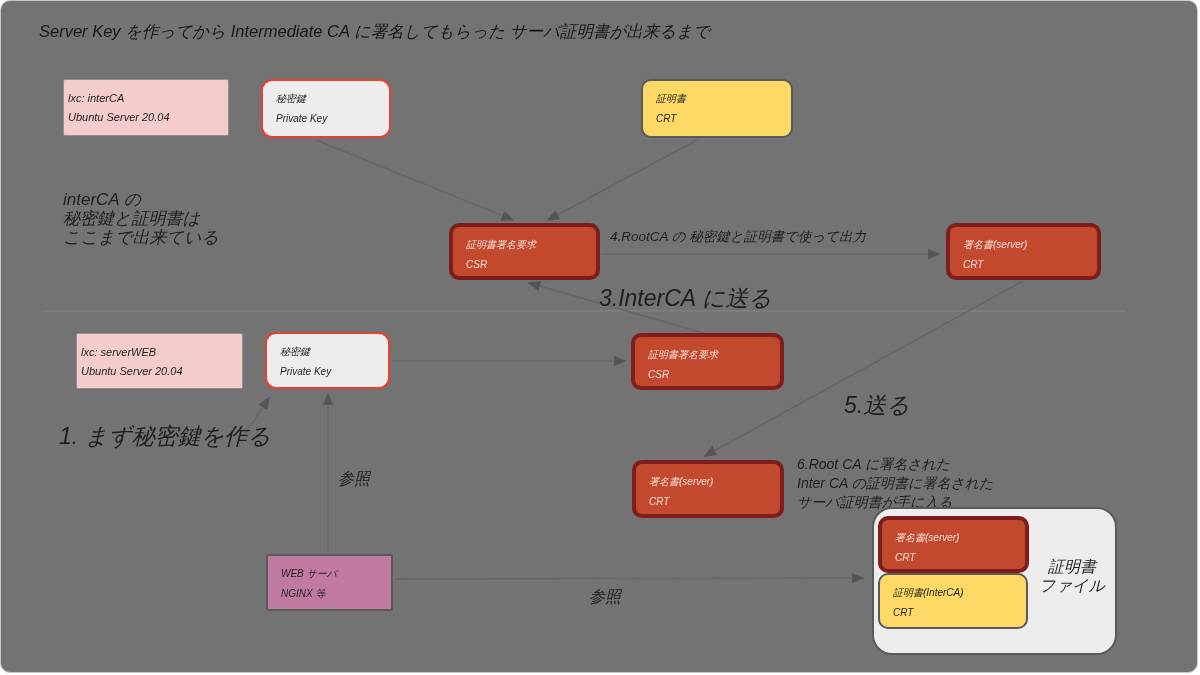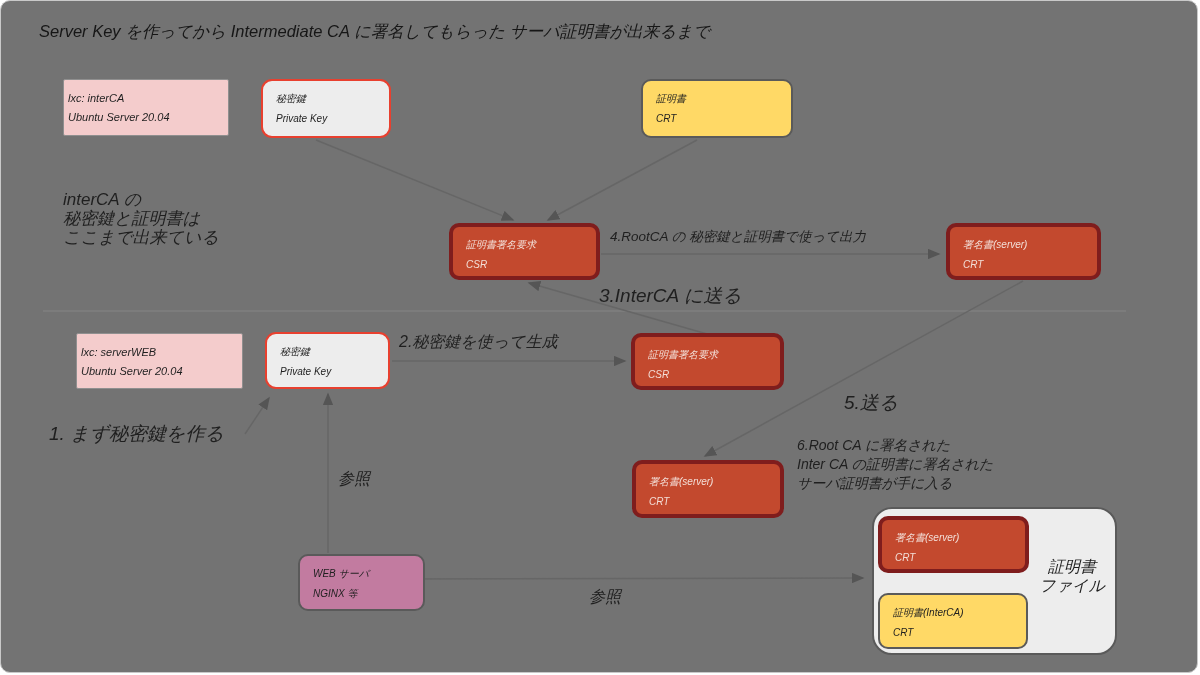--- a/index.html
+++ b/index.html
@@ -8,28 +8,28 @@
           border:1px solid #c9c9c9;border-radius:10px;overflow:hidden;box-sizing:border-box;font-style:italic;}
   .abs{position:absolute;}
   #wires{position:absolute;left:0;top:0;width:1200px;height:675px;pointer-events:none;}
   .box{position:absolute;box-sizing:border-box;font-size:10px;line-height:20px;
        padding:8px 13px;white-space:nowrap;}
   .box .ln{display:block;}
   .host{background:#f4cccc;border:1px solid #8f8f8f;border-radius:2px;padding:9px 4px;font-size:11px;line-height:19px;}
   .keybox{background:#ededed;border:2px solid #e8402f;border-radius:11px;}
   .redbox{background:#c3492e;border:4px solid #7f1d1d;border-radius:10px;color:#f3ded7;}
   .yellowbox{background:#ffd966;border:2px solid #5a5a5a;border-radius:10px;}
-  .purplebox{background:#c27ba0;border:2px solid #5a5a5a;border-radius:10px;margin-left:32px;}
+  .purplebox{background:#c27ba0;border:2px solid #5a5a5a;border-radius:2px;}
   .containerbox{background:#ededed;border:2px solid #5a5a5a;border-radius:20px;}
   .lbl{position:absolute;white-space:nowrap;}
   .title{font-size:16.5px;color:#161616;}
   .note{font-size:17px;line-height:19px;white-space:pre-line;margin-top:31px;}
   .small{font-size:13.5px;}
   .mid{font-size:16px;}
-  .big{font-size:19px;}
+  .big{font-size:23px;}
   .note6{font-size:14px;line-height:19px;white-space:pre-line;}
   .cfl{font-size:16px;line-height:19px;text-align:center;white-space:pre-line;}
 </style>
 </head>
 <body>
 
 <div id="canvas">
 
   <svg id="wires" viewBox="0 0 1200 675">
     <defs>
@@ -96,57 +96,56 @@
   <div class="box host" style="left:60px;top:332px;width:167px;height:56px;margin-left:15px;">
     <span class="ln">lxc: serverWEB</span>
     <span class="ln">Ubuntu Server 20.04</span>
   </div>
 
   <div class="box keybox" style="left:264px;top:331px;width:125px;height:57px;">
     <span class="ln">秘密鍵</span>
     <span class="ln">Private Key</span>
   </div>
 
-  <div class="lbl mid" style="left:398px;top:331px;">2.秘密鍵を使って生成</div>
 
   <div class="box redbox" style="left:630px;top:332px;width:153px;height:57px;">
     <span class="ln">証明書署名要求</span>
     <span class="ln">CSR</span>
   </div>
 
-  <div class="lbl big" style="left:48px;top:420px;">1. まず秘密鍵を作る</div>
+  <div class="lbl big" style="left:58px;top:420px;">1. まず秘密鍵を作る</div>
 
   <div class="lbl big" style="left:843px;top:389px;text-align:right;">5.送る</div>
 
   <div class="box redbox" style="left:631px;top:459px;width:152px;height:58px;">
     <span class="ln">署名書(server)</span>
     <span class="ln">CRT</span>
   </div>
 
-  <div class="lbl note6" style="left:796px;top:435px;">6.Root CA に署名された
+  <div class="lbl note6" style="left:796px;top:454px;">6.Root CA に署名された
 Inter CA の証明書に署名された
 サーバ証明書が手に入る</div>
 
   <div class="lbl mid" style="left:337px;top:468px;">参照</div>
 
   <div class="box purplebox" style="left:265px;top:553px;width:127px;height:57px;">
     <span class="ln">WEB サーバ</span>
     <span class="ln">NGINX 等</span>
   </div>
 
   <div class="lbl mid" style="left:588px;top:586px;">参照</div>
 
   <div class="abs containerbox" style="left:871px;top:506px;width:241px;height:144px;"></div>
 
   <div class="box redbox" style="left:877px;top:515px;width:151px;height:57px;">
     <span class="ln">署名書(server)</span>
     <span class="ln">CRT</span>
   </div>
 
-  <div class="box yellowbox" style="left:877px;top:592px;width:150px;height:56px;">
+  <div class="box yellowbox" style="left:877px;top:572px;width:150px;height:56px;">
     <span class="ln">証明書(InterCA)</span>
     <span class="ln">CRT</span>
   </div>
 
   <div class="lbl cfl" style="left:1032px;top:556px;width:78px;">証明書
 ファイル</div>
 
 </div>
 
 </body></html>

